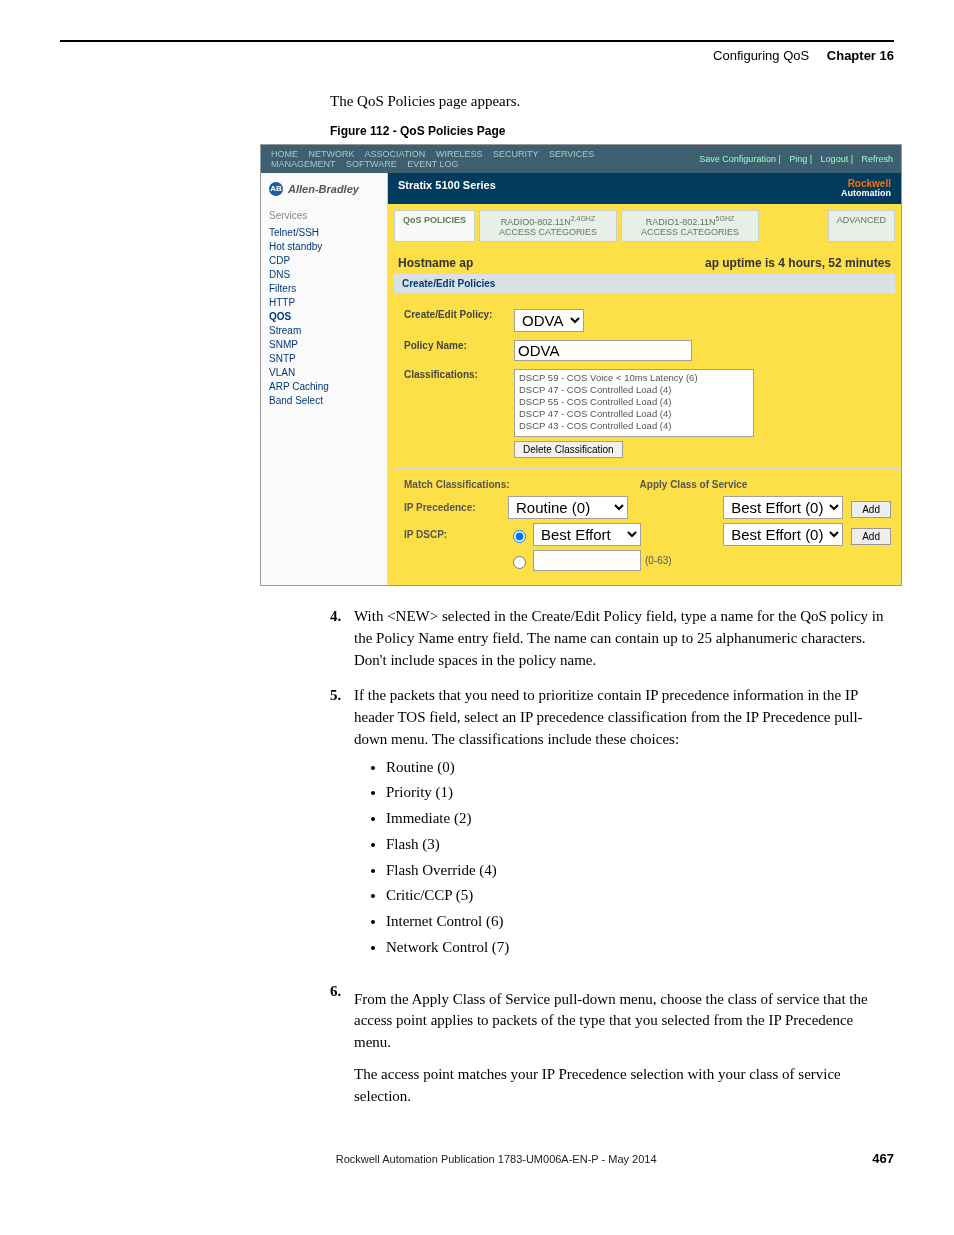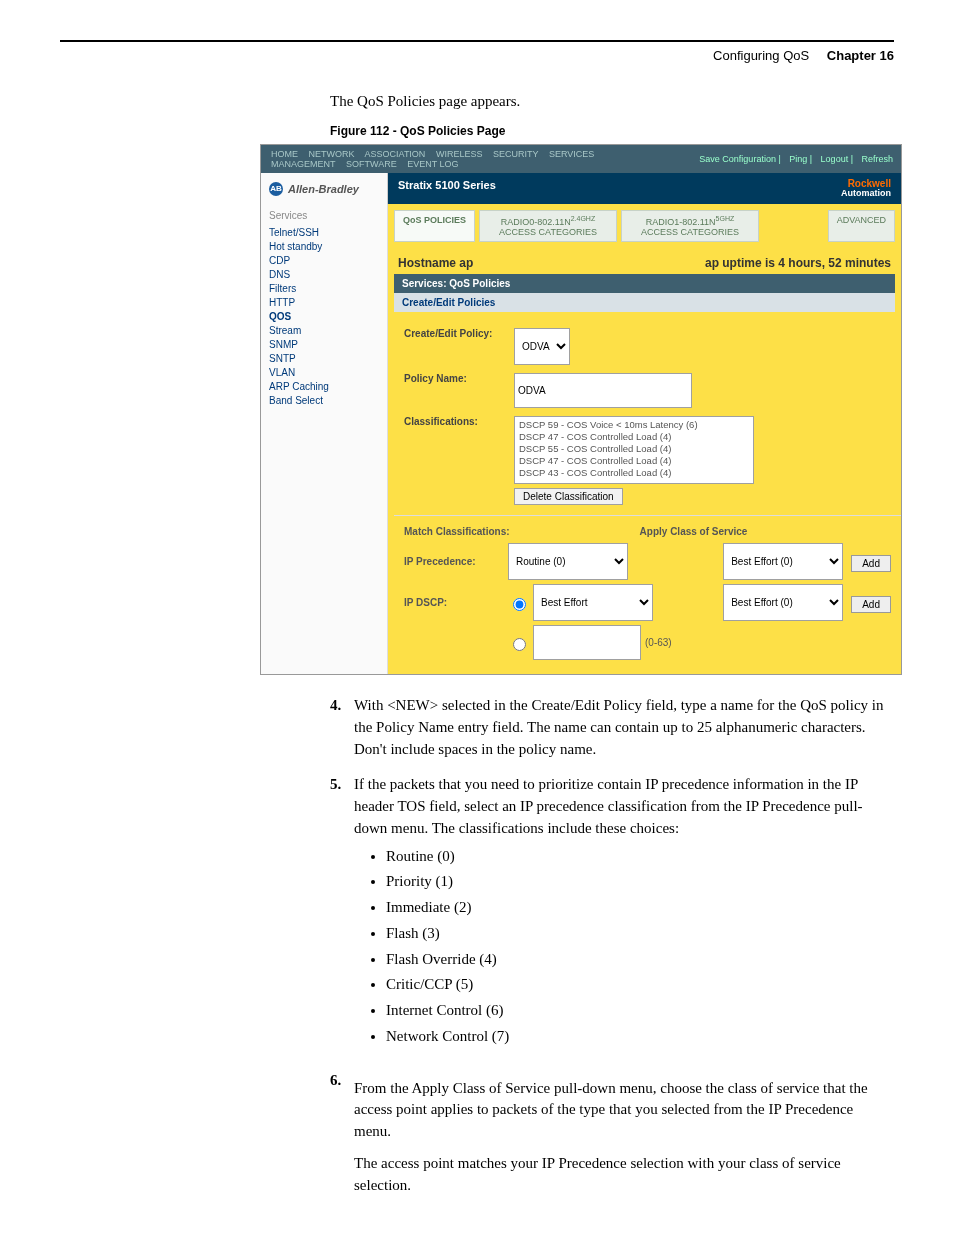--- a/index.html
+++ b/index.html
@@ -166,22 +166,22 @@
     padding: 8px 10px 10px 16px;
     font-size: 10px;
   }
   .ss-form .row {
     display: flex;
     align-items: flex-start;
     margin: 8px 0;
   }
   .ss-form .lbl { width: 110px; font-weight:700; color:#444;}
   .ss-form select, .ss-form input[type=text] {
-    font-size: 10px;
-    padding: 11px 3px;
+    font-size: 15px;
+    padding: 1px 3px;
     border:1px solid #a0a0a0;
     background:#fff;
   }
   .classbox {
     border:1px solid #a0a0a0;
     width: 230px;
     height: 62px;
     padding:2px 4px;
     background:#fff;
     overflow:hidden;
@@ -321,21 +321,20 @@
         <div class="ss-tab wide">
           <span>RADIO1-802.11N</span><sup>5GHZ</sup><br>
           <span>ACCESS CATEGORIES</span>
         </div>
         <div class="ss-tab" style="margin-left:auto">ADVANCED</div>
       </div>
       <div class="ss-hostrow">
         <span><b>Hostname</b>&nbsp;<b>ap</b></span>
         <b>ap uptime is 4 hours, 52 minutes</b>
       </div>
-      <div class="ss-sectionbar">Services: QoS Policies</div>
       <div class="ss-sub">Create/Edit Policies</div>
       <div class="ss-form">
         <div class="row">
           <span class="lbl">Create/Edit Policy:</span>
           <select>
             <option>ODVA</option>
           </select>
         </div>
         <div class="row">
           <span class="lbl">Policy Name:</span>
@@ -363,21 +362,21 @@
           <span class="l2">IP Precedence:</span>
           <select style="width:120px"><option>Routine (0)</option></select>
           <span class="right-group">
             <select style="width:120px"><option>Best Effort (0)</option></select>
             <button class="add-btn">Add</button>
           </span>
         </div>
         <div class="matchline">
           <span class="l2">IP DSCP:</span>
           <input type="radio" checked="" style="">
-          <select style="width:120px"><option>Best Effort</option></select>
+          <select style="width:108px"><option>Best Effort</option></select>
           <span class="right-group">
             <select style="width:120px"><option>Best Effort (0)</option></select>
             <button class="add-btn">Add</button>
           </span>
         </div>
         <div class="matchline">
           <span class="l2"></span>
           <input type="radio" style="">
           <input type="text" style="width: 100px;">
           <span>(0-63)</span>

